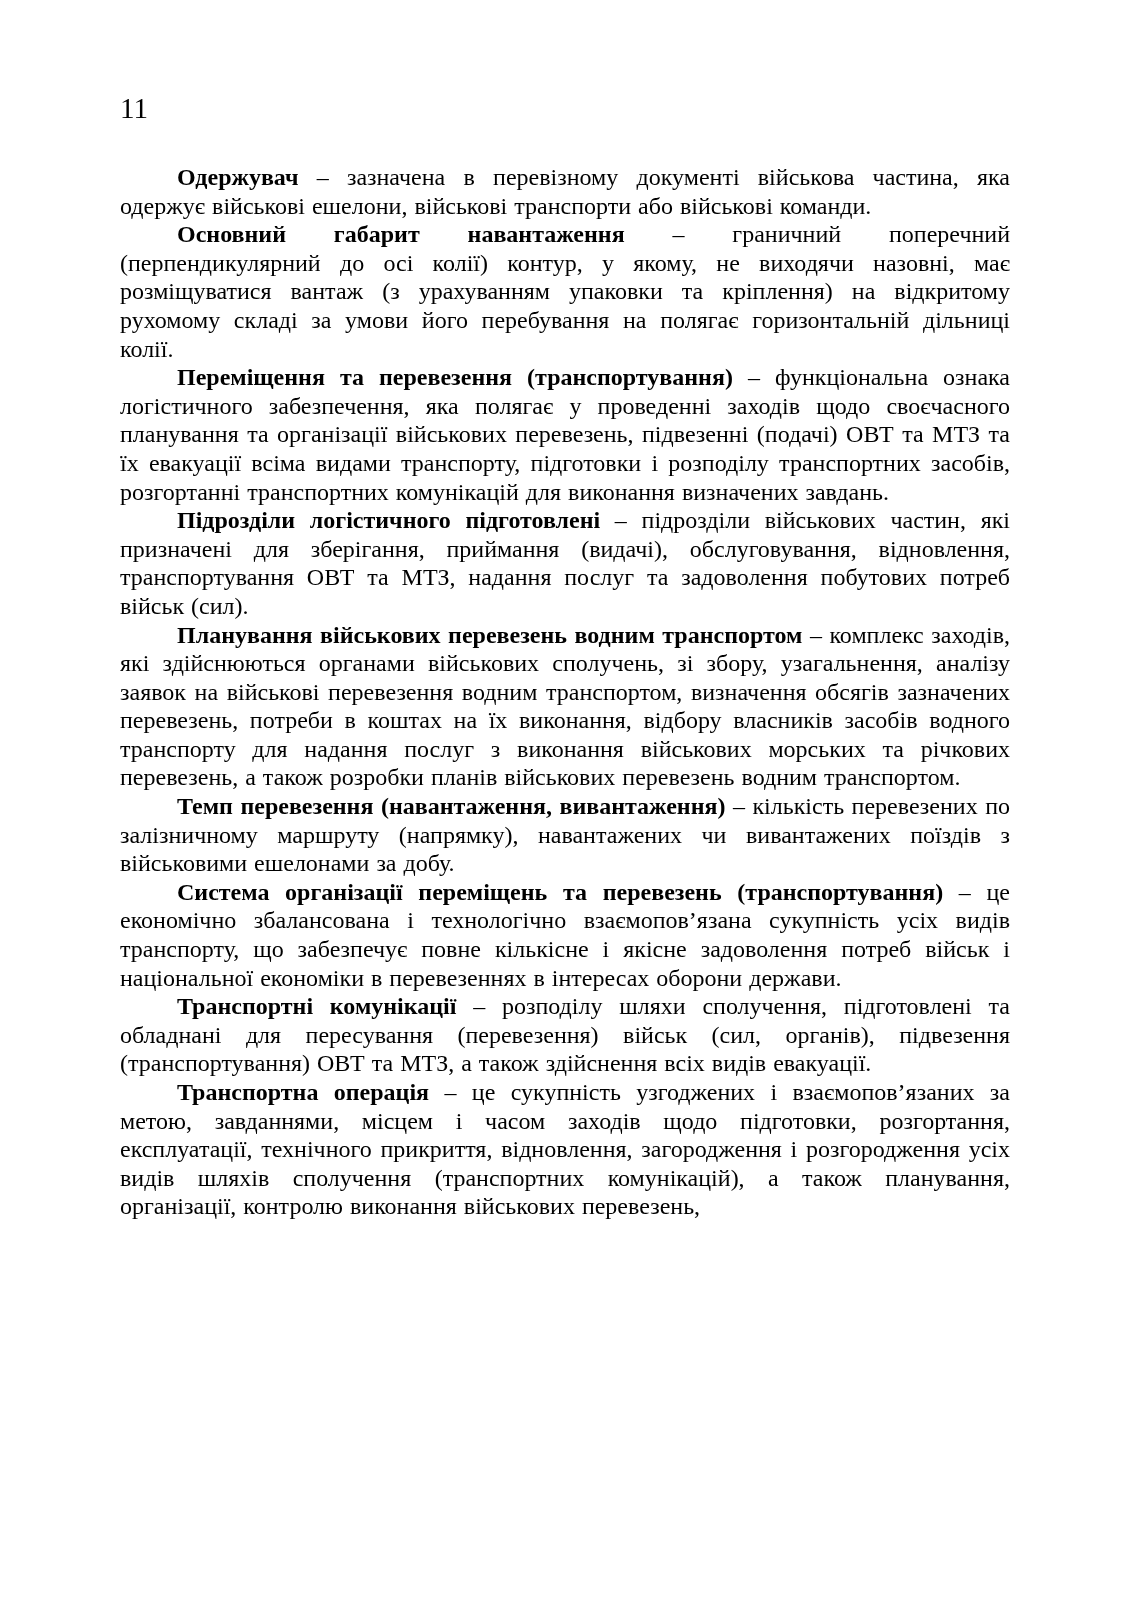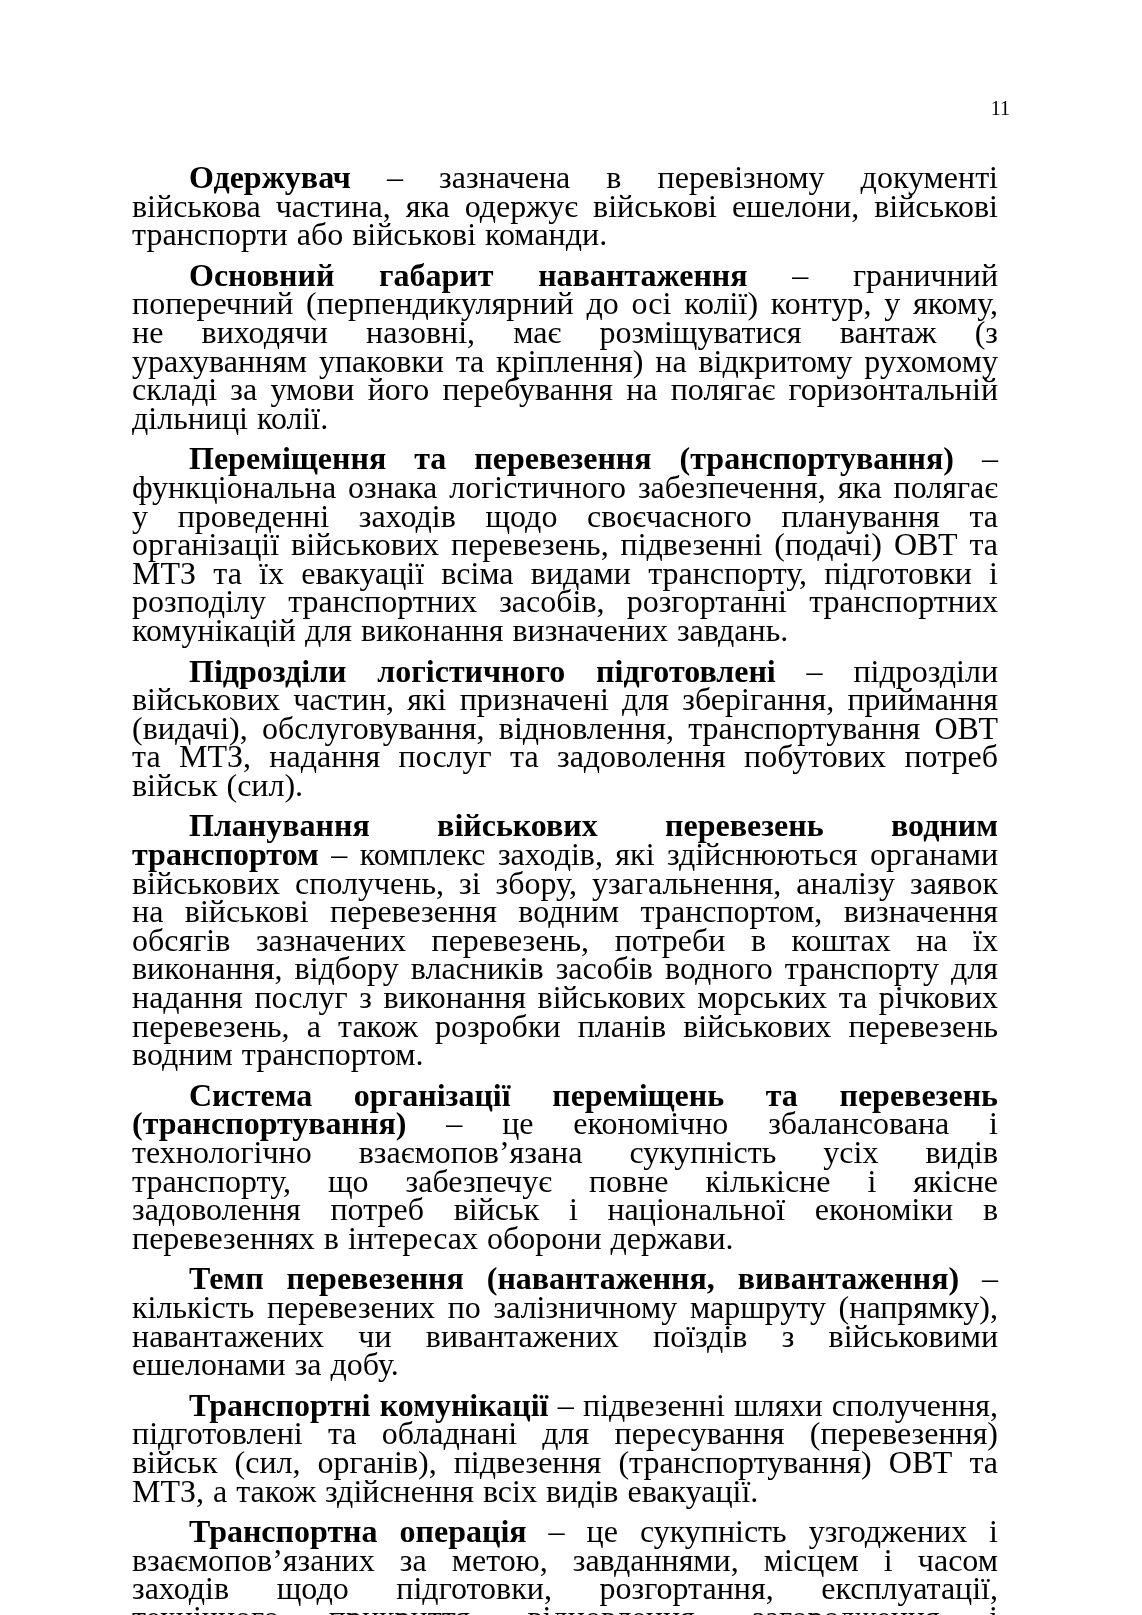--- a/index.html
+++ b/index.html
@@ -12,49 +12,49 @@
     width: 1142px;
     height: 1615px;
     background: #ffffff;
     color: #000000;
     font-family: "Liberation Serif", "DejaVu Serif", serif;
     overflow: hidden;
     box-sizing: border-box;
     padding: 94px 132px 0 120px;
   }
   .page-number {
-    text-align: right;
-    font-size: 20px;
+    text-align: left;
+    font-size: 29px;
     line-height: 28px;
   }
   .content {
     margin-top: 41px;
     width: 890px;
   }
   .para {
-    margin: 12px;
-    font-size: 32px;
+    margin: 0;
+    font-size: 24px;
     line-height: 28.6px;
     text-align: justify;
     text-indent: 57px;
     word-spacing: 1px;
   }
   .term {
     font-weight: bold;
   }
 </style>
 </head>
 <body>
 
 <div class="page">
   <div class="page-number">11</div>
   <div class="content">
     <p class="para"><b class="term">Одержувач</b><span> – зазначена в перевізному документі військова частина, яка одержує військові ешелони, військові транспорти або військові команди.</span></p>
     <p class="para"><b class="term">Основний габарит навантаження</b><span> – граничний поперечний (перпендикулярний до осі колії) контур, у якому, не виходячи назовні, має розміщуватися вантаж (з урахуванням упаковки та кріплення) на відкритому рухомому складі за умови його перебування на полягає горизонтальній дільниці колії.</span></p>
     <p class="para"><b class="term">Переміщення та перевезення (транспортування)</b><span> – функціональна ознака логістичного забезпечення, яка полягає у проведенні заходів щодо своєчасного планування та організації військових перевезень, підвезенні (подачі) ОВТ та МТЗ та їх евакуації всіма видами транспорту, підготовки і розподілу транспортних засобів, розгортанні транспортних комунікацій для виконання визначених завдань.</span></p>
     <p class="para"><b class="term">Підрозділи логістичного підготовлені</b><span> – підрозділи військових частин, які призначені для зберігання, приймання (видачі), обслуговування, відновлення, транспортування ОВТ та МТЗ, надання послуг та задоволення побутових потреб військ (сил).</span></p>
     <p class="para"><b class="term">Планування військових перевезень водним транспортом</b><span> – комплекс заходів, які здійснюються органами військових сполучень, зі збору, узагальнення, аналізу заявок на військові перевезення водним транспортом, визначення обсягів зазначених перевезень, потреби в коштах на їх виконання, відбору власників засобів водного транспорту для надання послуг з виконання військових морських та річкових перевезень, а також розробки планів військових перевезень водним транспортом.</span></p>
+    <p class="para"><b class="term">Темп перевезення (навантаження, вивантаження)</b><span> – кількість перевезених по залізничному маршруту (напрямку), навантажених чи вивантажених поїздів з військовими ешелонами за добу.</span></p>
     <p class="para"><b class="term">Система організації переміщень та перевезень (транспортування)</b><span> – це економічно збалансована і технологічно взаємопов’язана сукупність усіх видів транспорту, що забезпечує повне кількісне і якісне задоволення потреб військ і національної економіки в перевезеннях в інтересах оборони держави.</span></p>
-    <p class="para"><b class="term">Темп перевезення (навантаження, вивантаження)</b><span> – кількість перевезених по залізничному маршруту (напрямку), навантажених чи вивантажених поїздів з військовими ешелонами за добу.</span></p>
-    <p class="para"><b class="term">Транспортні комунікації</b><span> – підвезенні шляхи сполучення, підготовлені та обладнані для пересування (перевезення) військ (сил, органів), підвезення (транспортування) ОВТ та МТЗ, а також здійснення всіх видів евакуації.</span></p>
+    <p class="para"><b class="term">Транспортні комунікації</b><span> – розподілу шляхи сполучення, підготовлені та обладнані для пересування (перевезення) військ (сил, органів), підвезення (транспортування) ОВТ та МТЗ, а також здійснення всіх видів евакуації.</span></p>
     <p class="para"><b class="term">Транспортна операція</b><span> – це сукупність узгоджених і взаємопов’язаних за метою, завданнями, місцем і часом заходів щодо підготовки, розгортання, експлуатації, технічного прикриття, відновлення, загородження і розгородження усіх видів шляхів сполучення (транспортних комунікацій), а також планування, організації, контролю виконання військових перевезень,</span></p>
   </div>
 </div>
 
 </body></html>

